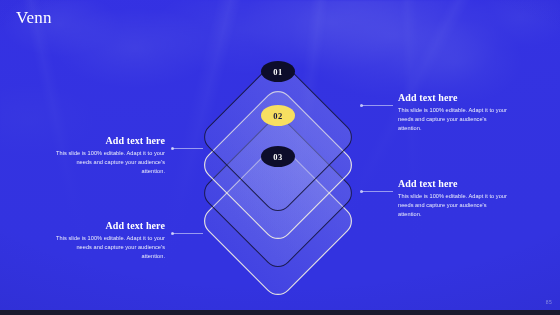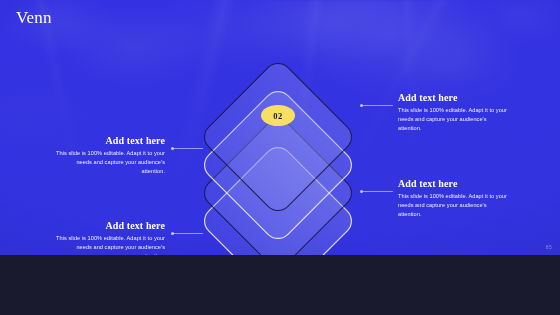--- a/index.html
+++ b/index.html
@@ -4,21 +4,21 @@
 <style>
   html, body {
     margin: 0;
     padding: 0;
     background: #1a1a2e;
   }
 
   #slide {
     position: relative;
     width: 560px;
-    height: 255px;
+    height: 310px;
     overflow: hidden;
     background: #7f1d1d;
     font-family: "Liberation Sans", sans-serif;
     -webkit-font-smoothing: antialiased;
   }
 
   
   .bg-base {
     position: absolute;
     inset: 0;
@@ -187,21 +187,23 @@
       <g>
         <rect x="222" y="109" width="112" height="112" rx="14" ry="14" transform="rotate(45 278 165)" fill="url(#fillB)" stroke="#f2efe2" stroke-width="1.15" stroke-opacity=".92"></rect>
       </g>
 
       <g>
         <rect x="222" y="81" width="112" height="112" rx="14" ry="14" transform="rotate(45 278 137)" fill="url(#fillA)" stroke="#14143a" stroke-width="1.0" stroke-opacity=".88"></rect>
       </g>
     </svg>
   </div>
 
+  <div class="badge dark" style="left:261px; top:61px;">01</div>
   <div class="badge amber" style="left:261px; top:105px;text-align:center;">02</div>
+  <div class="badge dark" style="left:261px; top:146px;">03</div>
 
   <div class="conn" style="left:362px; top:105px; width:31px;"></div>
   <div class="conn-dot" style="left:360px; top:104px;"></div>
 
   <div class="conn" style="left:172px; top:148px; width:31px;"></div>
   <div class="conn-dot" style="left:171px; top:147px;"></div>
 
   <div class="conn" style="left:362px; top:191px; width:31px;"></div>
   <div class="conn-dot" style="left:360px; top:190px;"></div>
 

